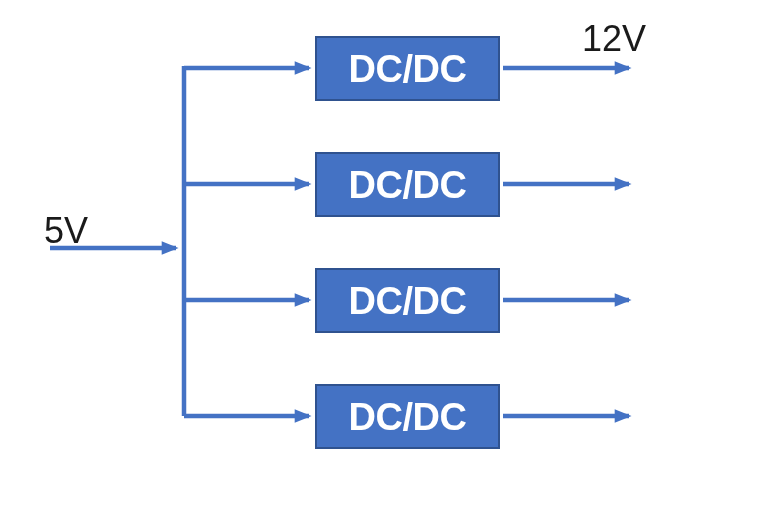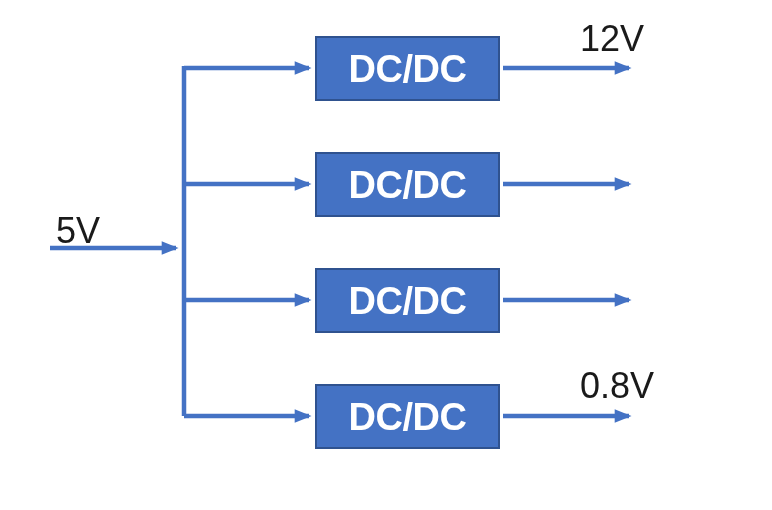--- a/index.html
+++ b/index.html
@@ -51,26 +51,26 @@
     line-height: 1;
   }
   .vlabel {
     position: absolute;
     color: var(--label-text, #1A1A1A);
     font-size: 36px;
     line-height: 1.1;
     white-space: nowrap;
   }
   .out-label {
-    left: 580px;
+    left: 564px;
     width: 100px;
-    text-align: left;
+    text-align: center;
   }
   .in-label {
-    left: 56px;
+    left: 44px;
     top: 211px;
   }
   .box-1 { top: 36px; }
   .box-2 { top: 152px; }
   .box-3 { top: 268px; }
   .box-4 { top: 384px; }
   .olabel-1 { top: 19px; }
   .olabel-2 { top: 134px; }
   .olabel-3 { top: 250px; }
   .olabel-4 { top: 366px; }
@@ -111,15 +111,14 @@
     <span>DC/DC</span>
   </div>
   <div class="dcdc-box box-3">
     <span>DC/DC</span>
   </div>
   <div class="dcdc-box box-4">
     <span>DC/DC</span>
   </div>
 
   <div class="vlabel out-label olabel-1">12V</div>
-  <div class="vlabel out-label olabel-4">0.8V</div>
 
 </div>
 
 </body></html>

